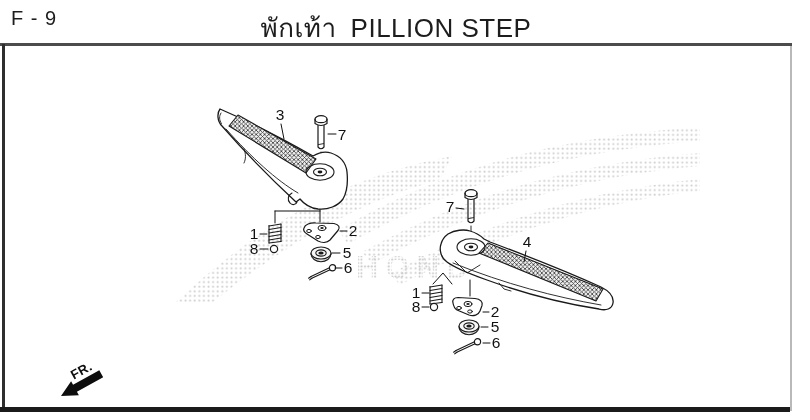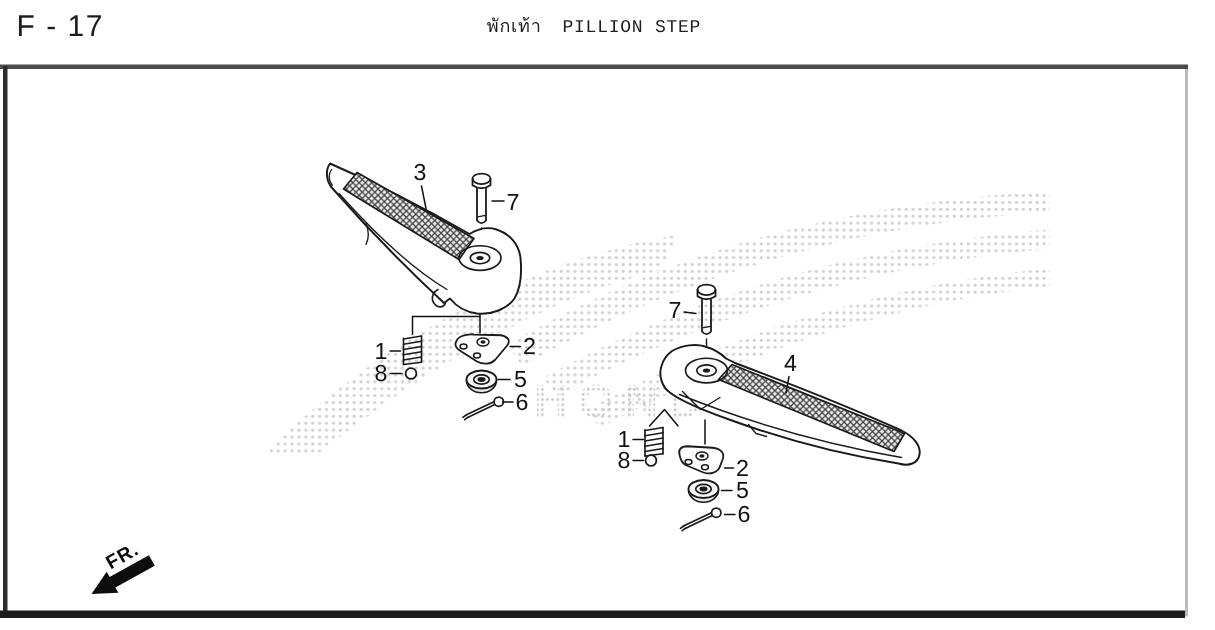--- a/index.html
+++ b/index.html
@@ -6,21 +6,21 @@
   .page{
     position:relative;width:810px;height:420px;background:#ffffff;
     font-family:"Liberation Sans",sans-serif;overflow:hidden;
   }
   .hdr-code{
     position:absolute;left:11px;top:7px;font-size:20px;color:#1d1d1d;
     letter-spacing:1px;white-space:nowrap;
   }
   .hdr-title{
     position:absolute;left:396px;top:7px;transform:translateX(-50%);
-    font-size:12px;color:#1d1d1d;white-space:nowrap;letter-spacing:.5px;font-family:Liberation Mono, monospace;
+    font-size:26px;color:#1d1d1d;white-space:nowrap;letter-spacing:.5px;
   }
   .hdr-title .thai{margin-right:14px;}
   .rule-top{position:absolute;left:0;top:43px;width:792px;height:3px;background:#4c4c4c;}
   .rule-left{position:absolute;left:2px;top:44px;width:3px;height:367px;background:#2e2e2e;}
   .rule-right{position:absolute;left:790px;top:46px;width:2px;height:365px;background:#b9b9b9;}
   .rule-bottom{position:absolute;left:0;top:407px;width:790px;height:5px;background:#1b1b1b;}
   svg{position:absolute;left:0;top:0;}
   svg text{font-family:"Liberation Sans",sans-serif;}
   .callout{font-size:15.5px;fill:#111;}
   .wm-text{font-size:31px;font-weight:bold;letter-spacing:7px;}
@@ -198,21 +198,21 @@
         <text class="callout" x="496" y="348" text-anchor="middle">6</text>
       </g>
     </g>
 
     <g transform="translate(61,396) rotate(-29)">
       <polygon points="0,0 16,-8 16,-4 46,-4 46,4 16,4 16,8" fill="#0d0d0d"></polygon>
       <text class="fr-text" x="19" y="-8">FR.</text>
     </g>
   </svg>
 
-  <div class="hdr-code">F - 17</div>
+  <div class="hdr-code">F - 9</div>
   <div class="hdr-title">
     <span class="thai">พักเท้า</span><span>PILLION STEP</span>
   </div>
 
   <div class="rule-top"></div>
   <div class="rule-left"></div>
   <div class="rule-right"></div>
   <div class="rule-bottom"></div>
 
 </div>

